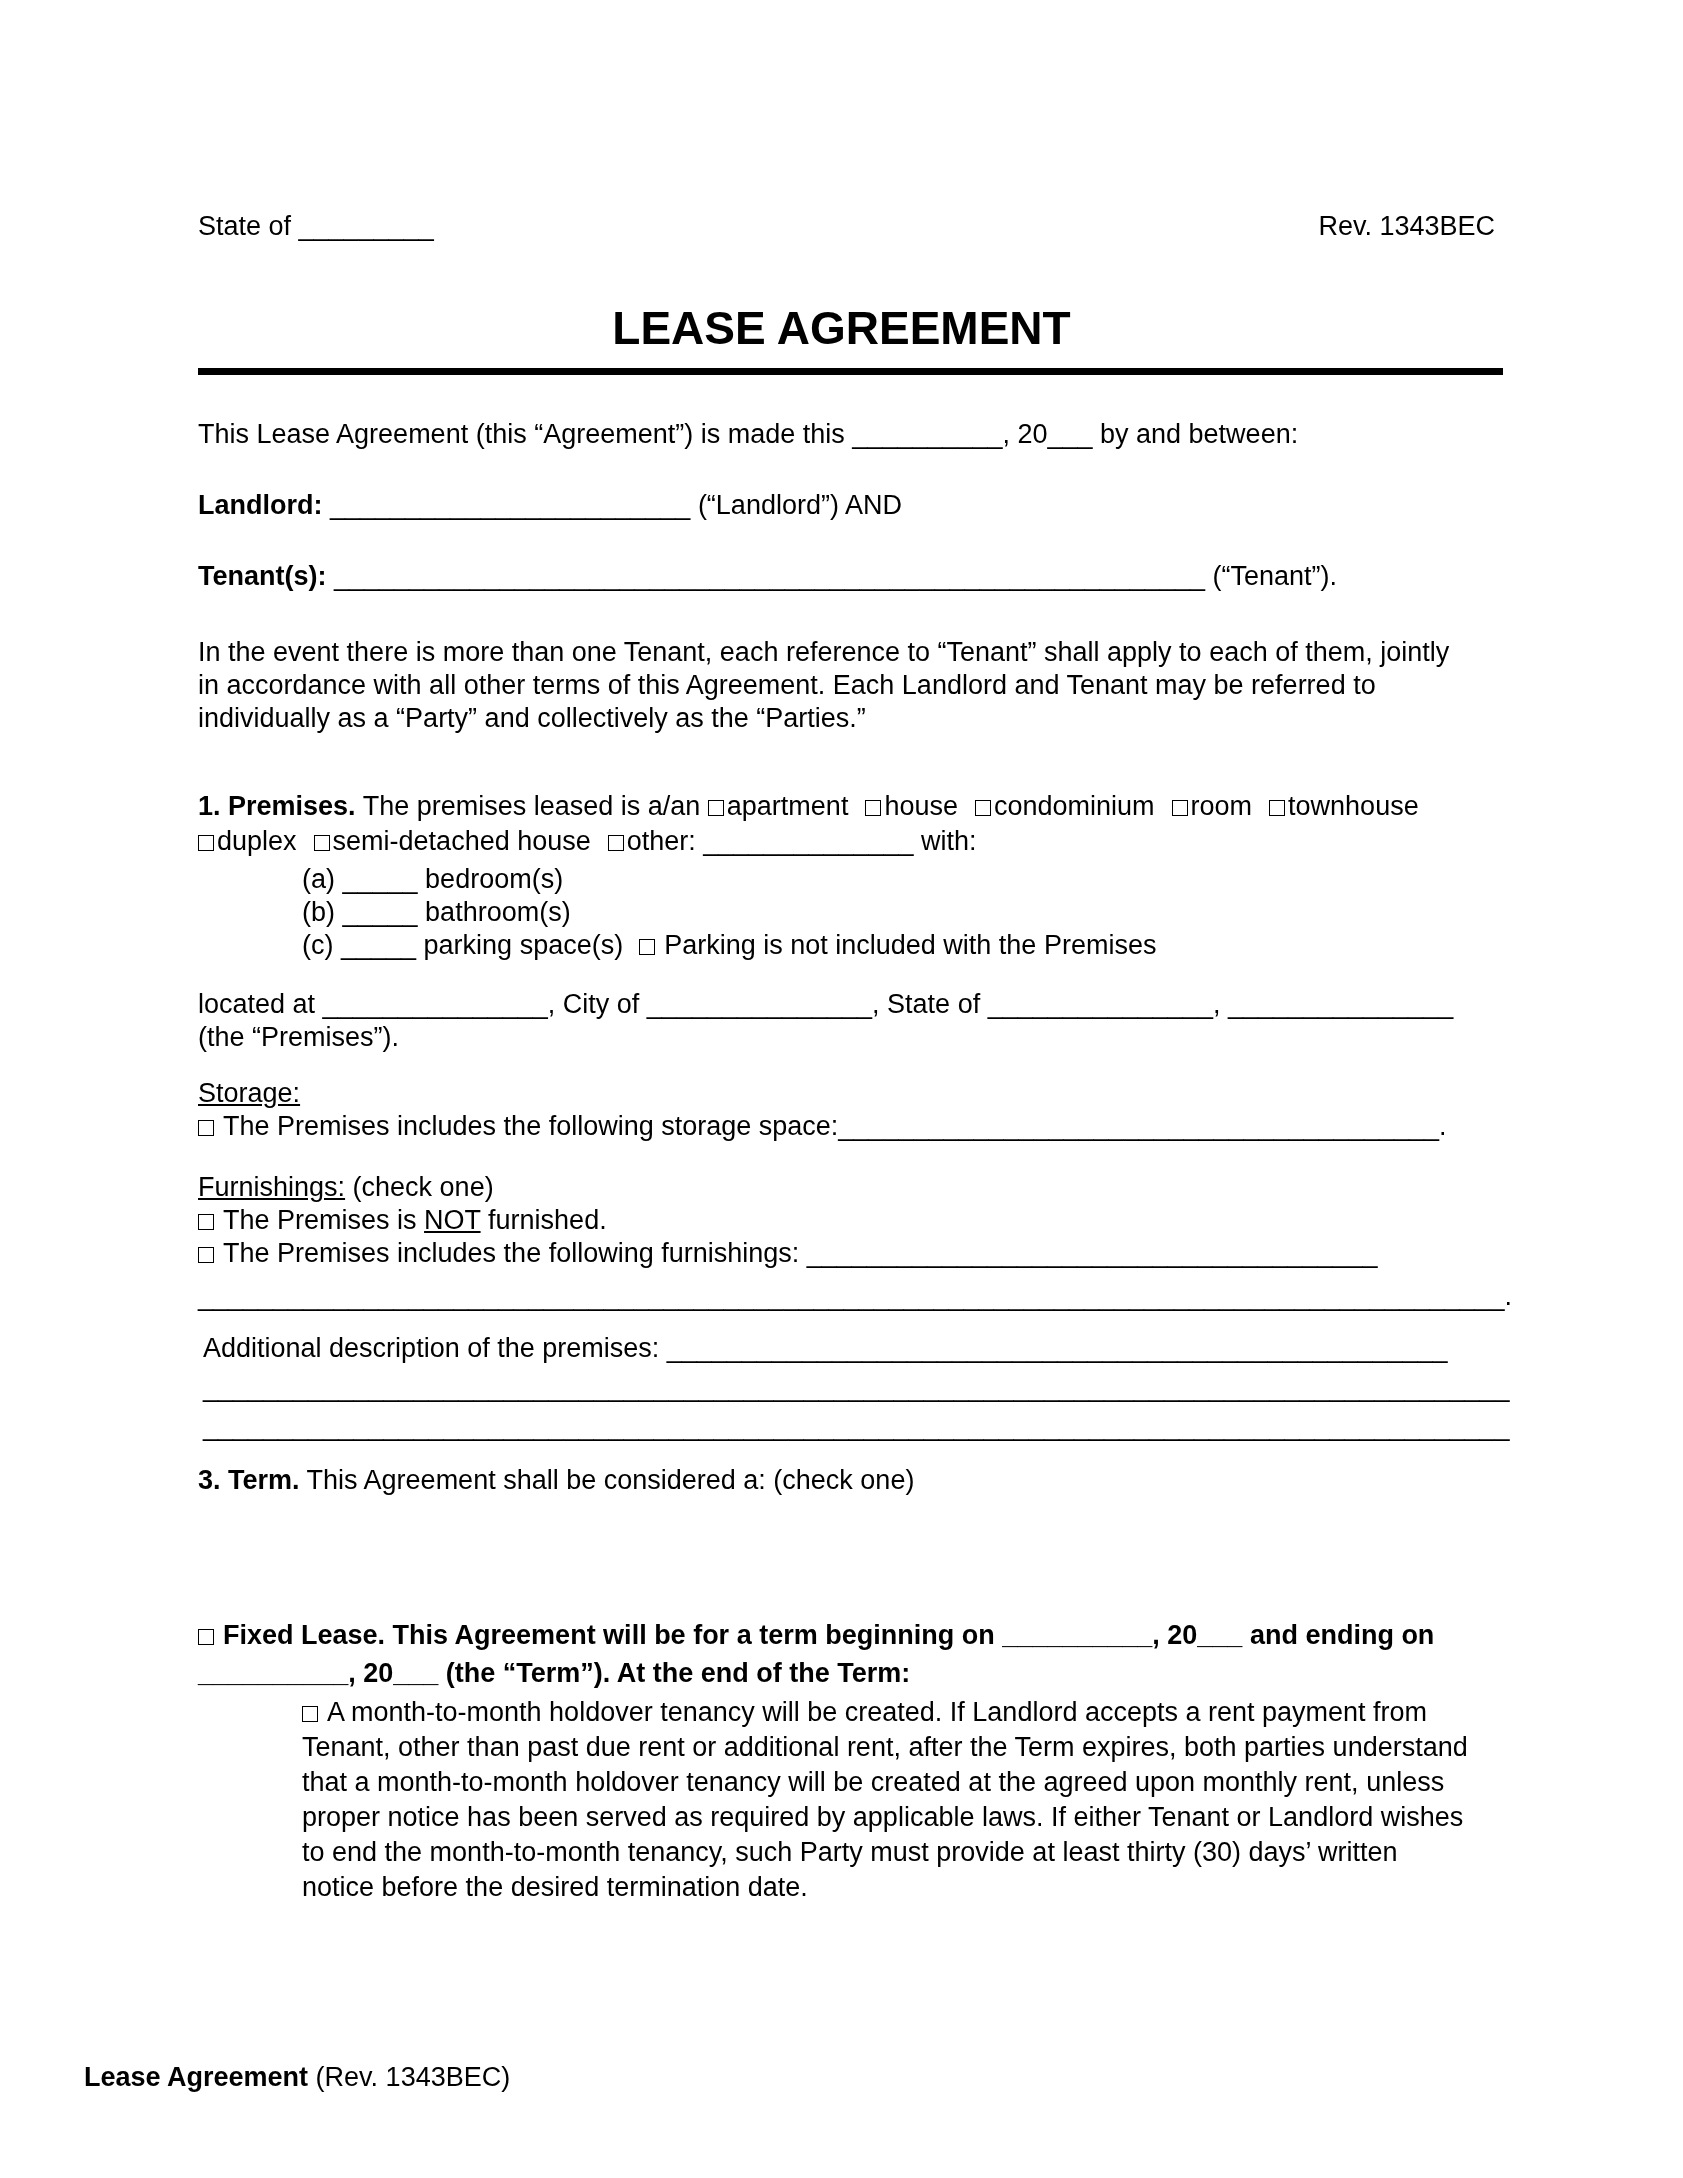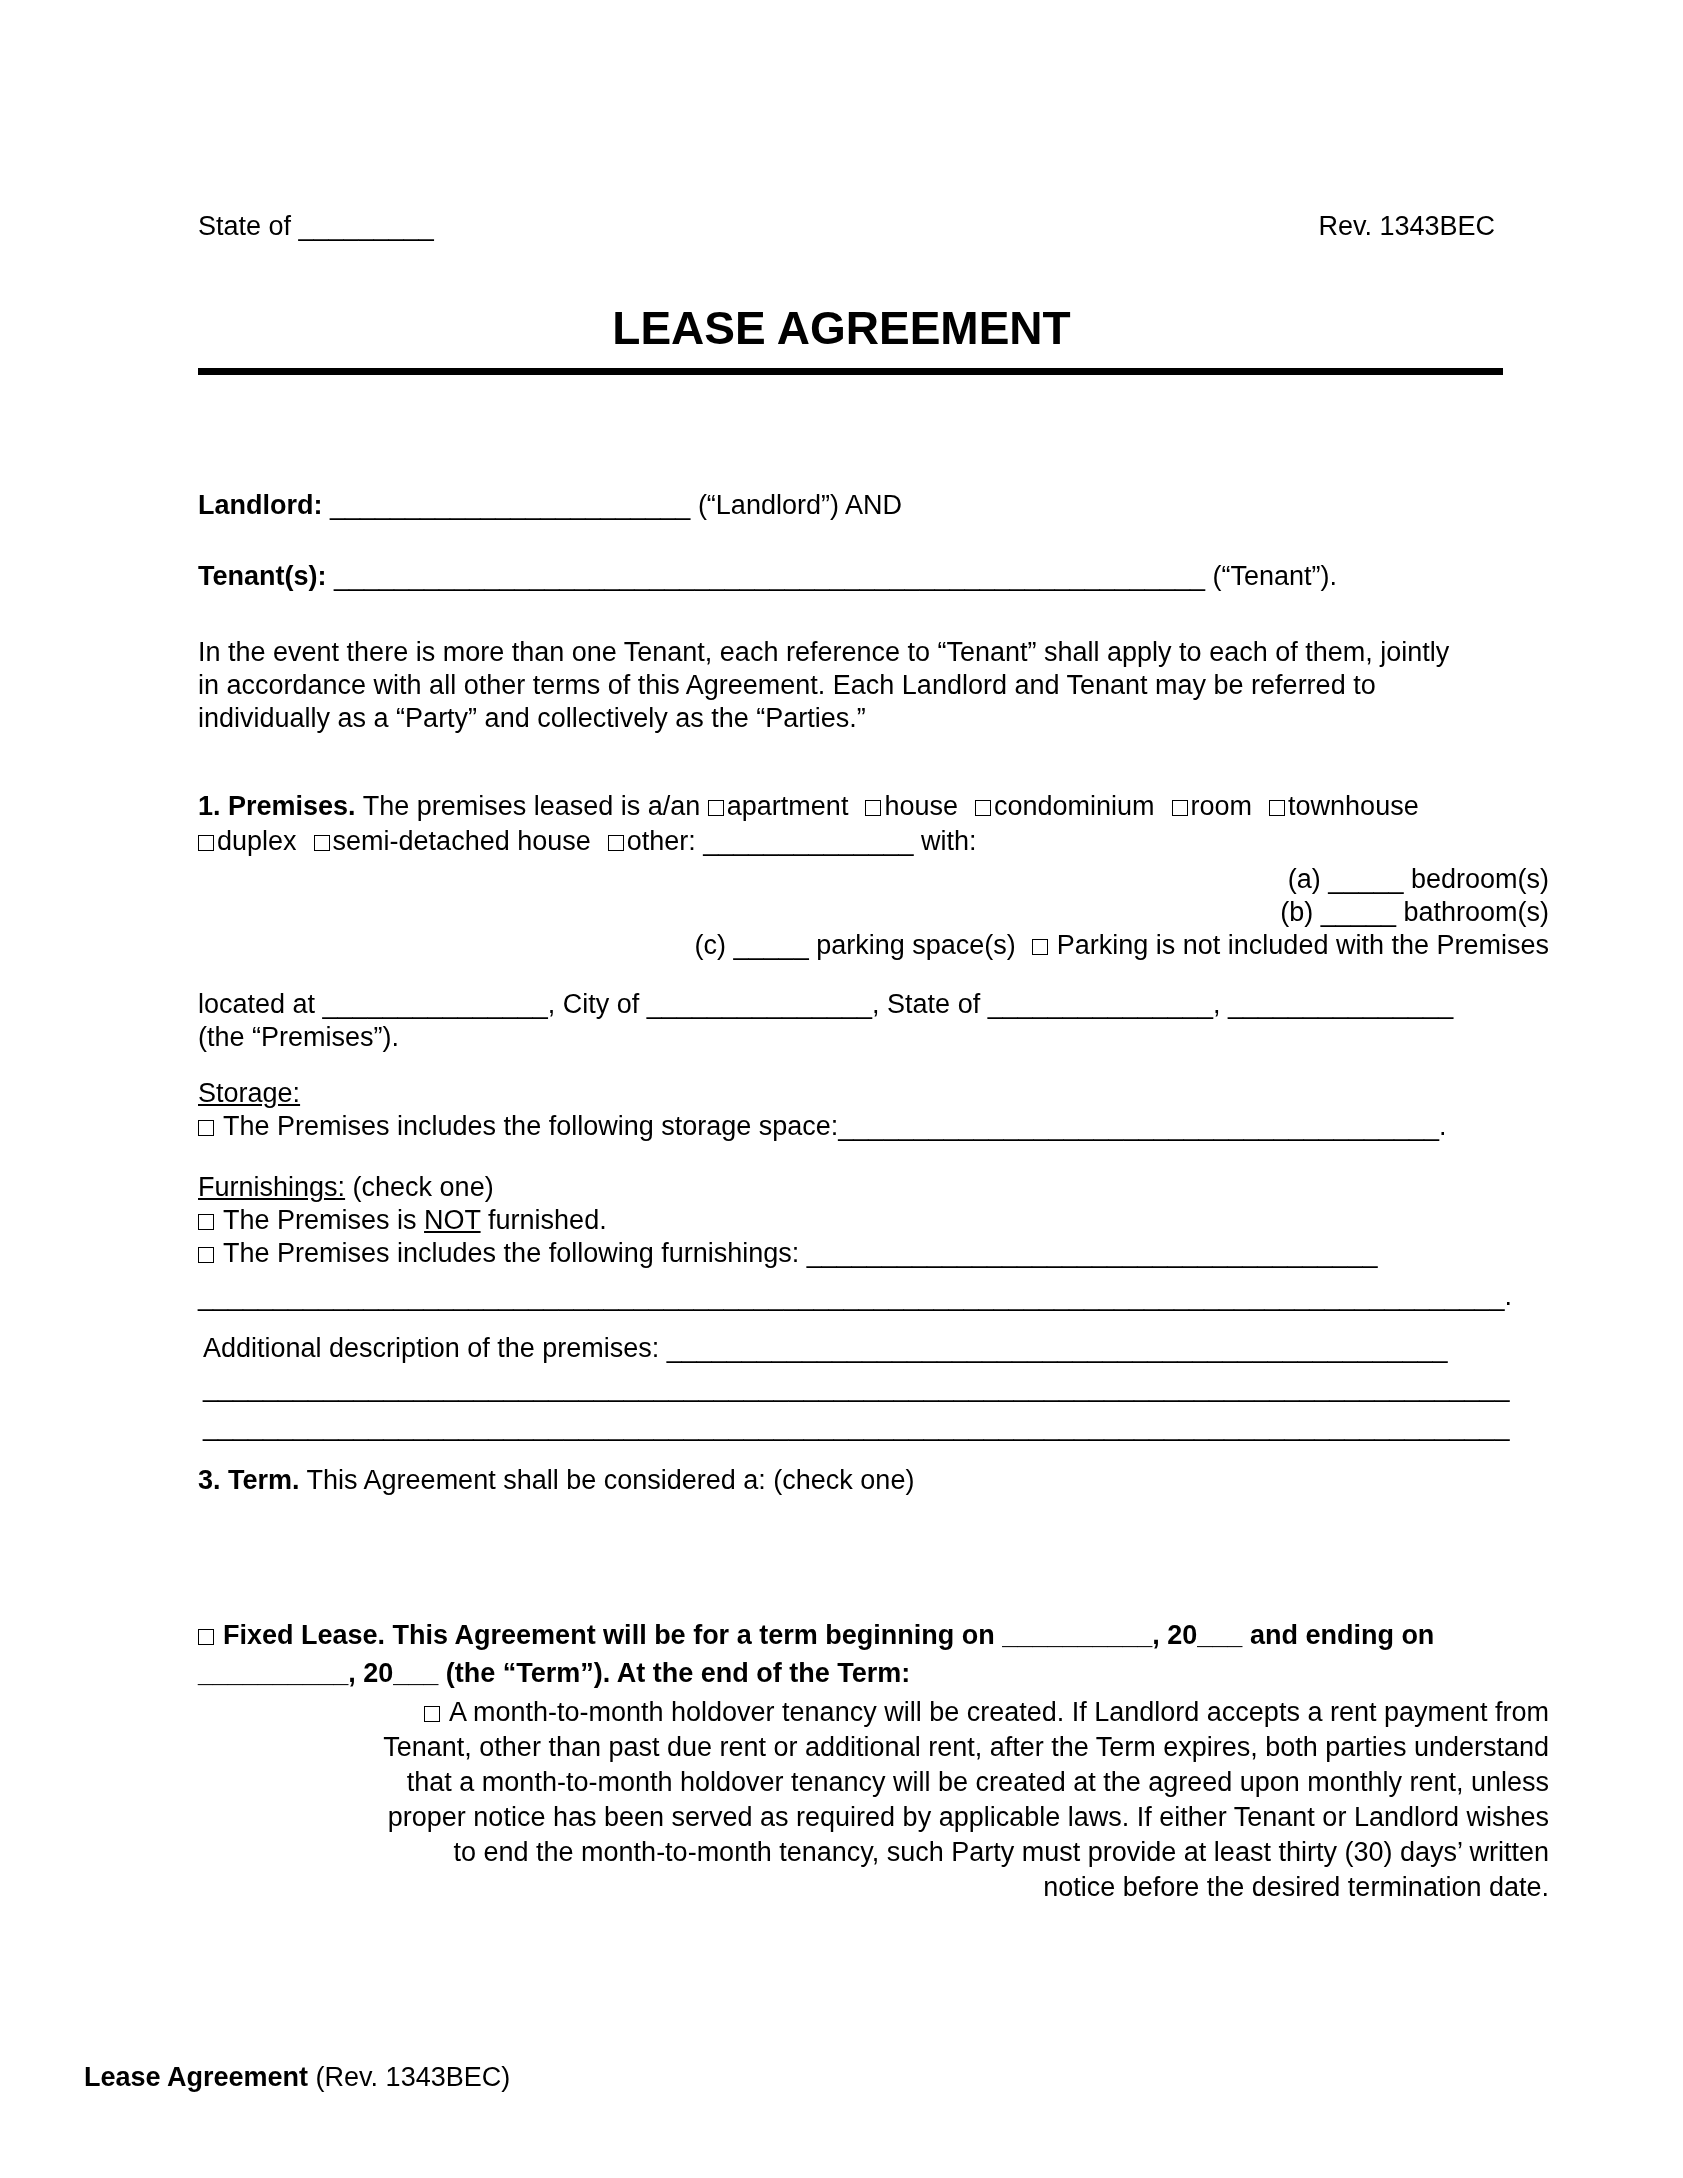--- a/index.html
+++ b/index.html
@@ -23,36 +23,37 @@
     border:1.5px solid #000;
     vertical-align:-1px;
     margin-right:3px;
     box-sizing:content-box;
   }
   .cb.sp{margin-right:9px;}
   .opt{margin-left:17px;}
   .header-row{display:flex;justify-content:space-between;width:1297px;}
   .title{left:0;width:1683px;text-align:center;font-size:46px;font-weight:bold;line-height:50px;}
   .rule{height:7px;background:#000;width:1305px;}
-  .indent{left:302px;width:1247px;text-align:right;}
+  .indent{left:302px;width:1247px;}
   .footer{left:84px;width:1485px;}
 </style>
 </head>
 <body>
 
 <div class="page">
 
   <div class="b header-row" style="top:210px;">
     <span>State of _________</span>
     <span>Rev. 1343BEC</span>
   </div>
 
   <div class="b title" style="top:303px;">LEASE AGREEMENT</div>
   <div class="b rule" style="top:368px;"></div>
 
+  <div class="b nw" style="top:418px;">This Lease Agreement (this “Agreement”) is made this __________, 20___ by and between:</div>
 
   <div class="b nw" style="top:489px;">
     <span class="bold">Landlord:</span><span> ________________________ </span><span>(“Landlord”) AND</span>
   </div>
 
   <div class="b nw" style="top:560px;">
     <span class="bold">Tenant(s):</span><span> __________________________________________________________ </span><span>(“Tenant”).</span>
   </div>
 
   <div class="b" style="top:636px;">

